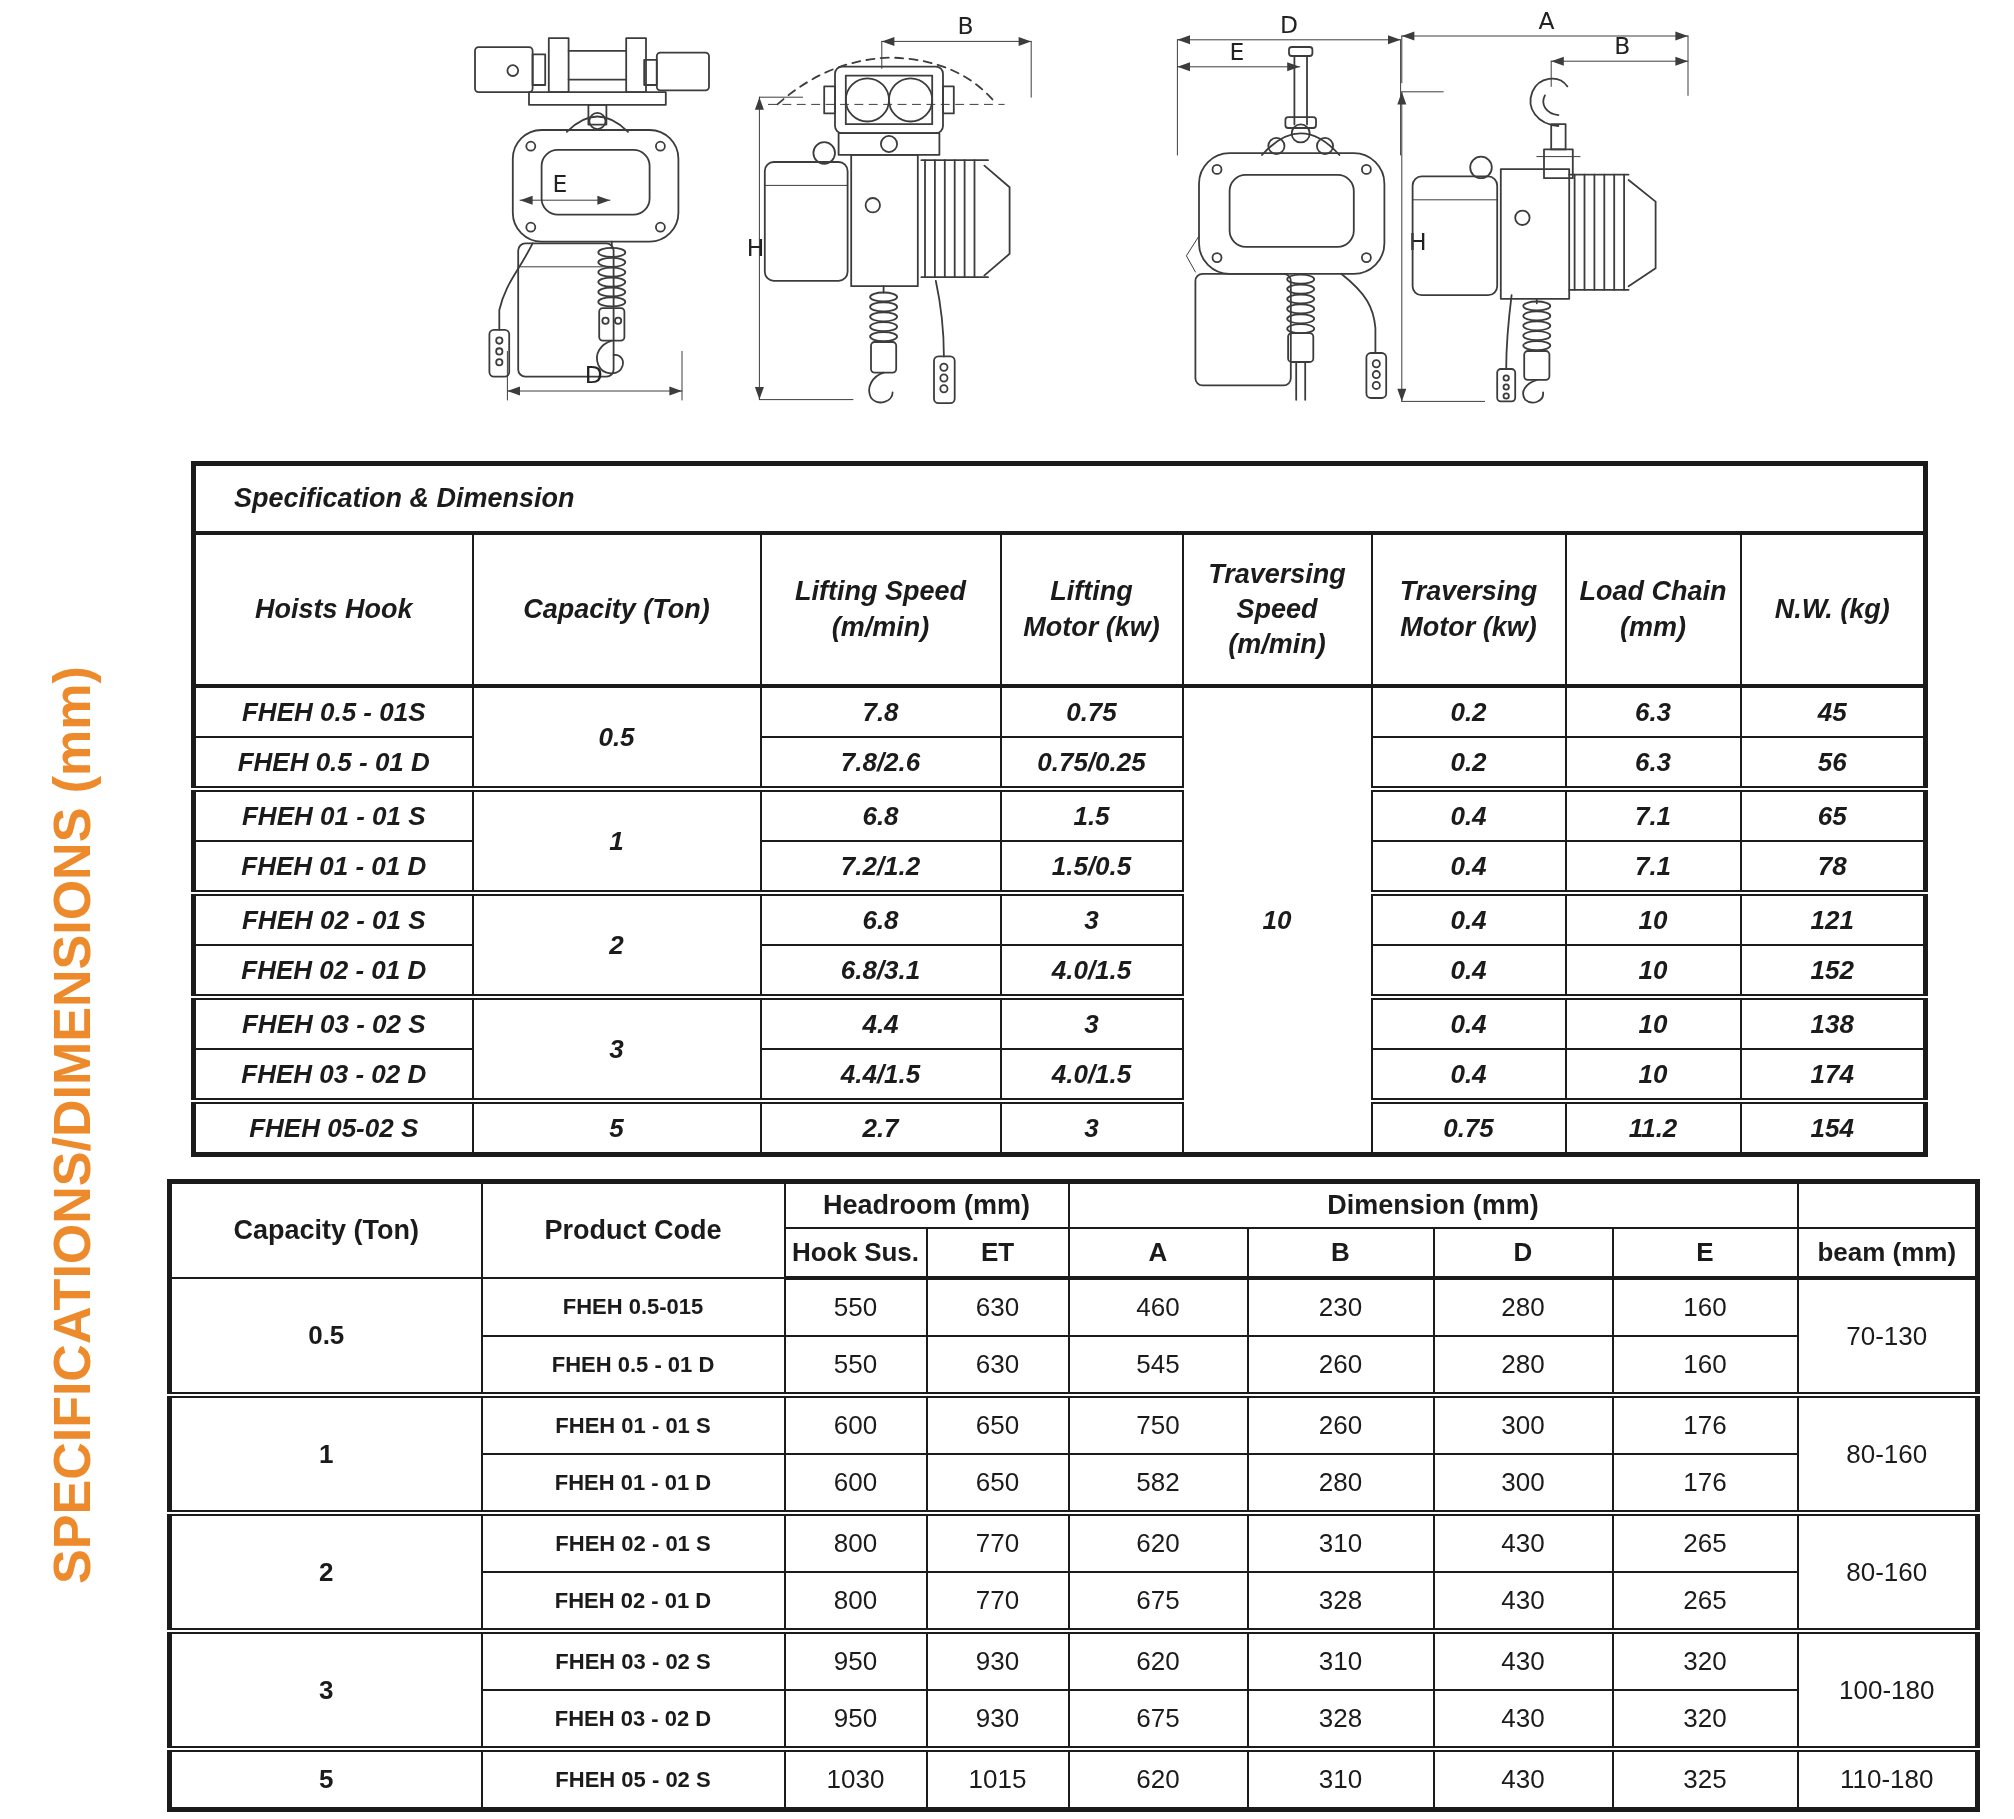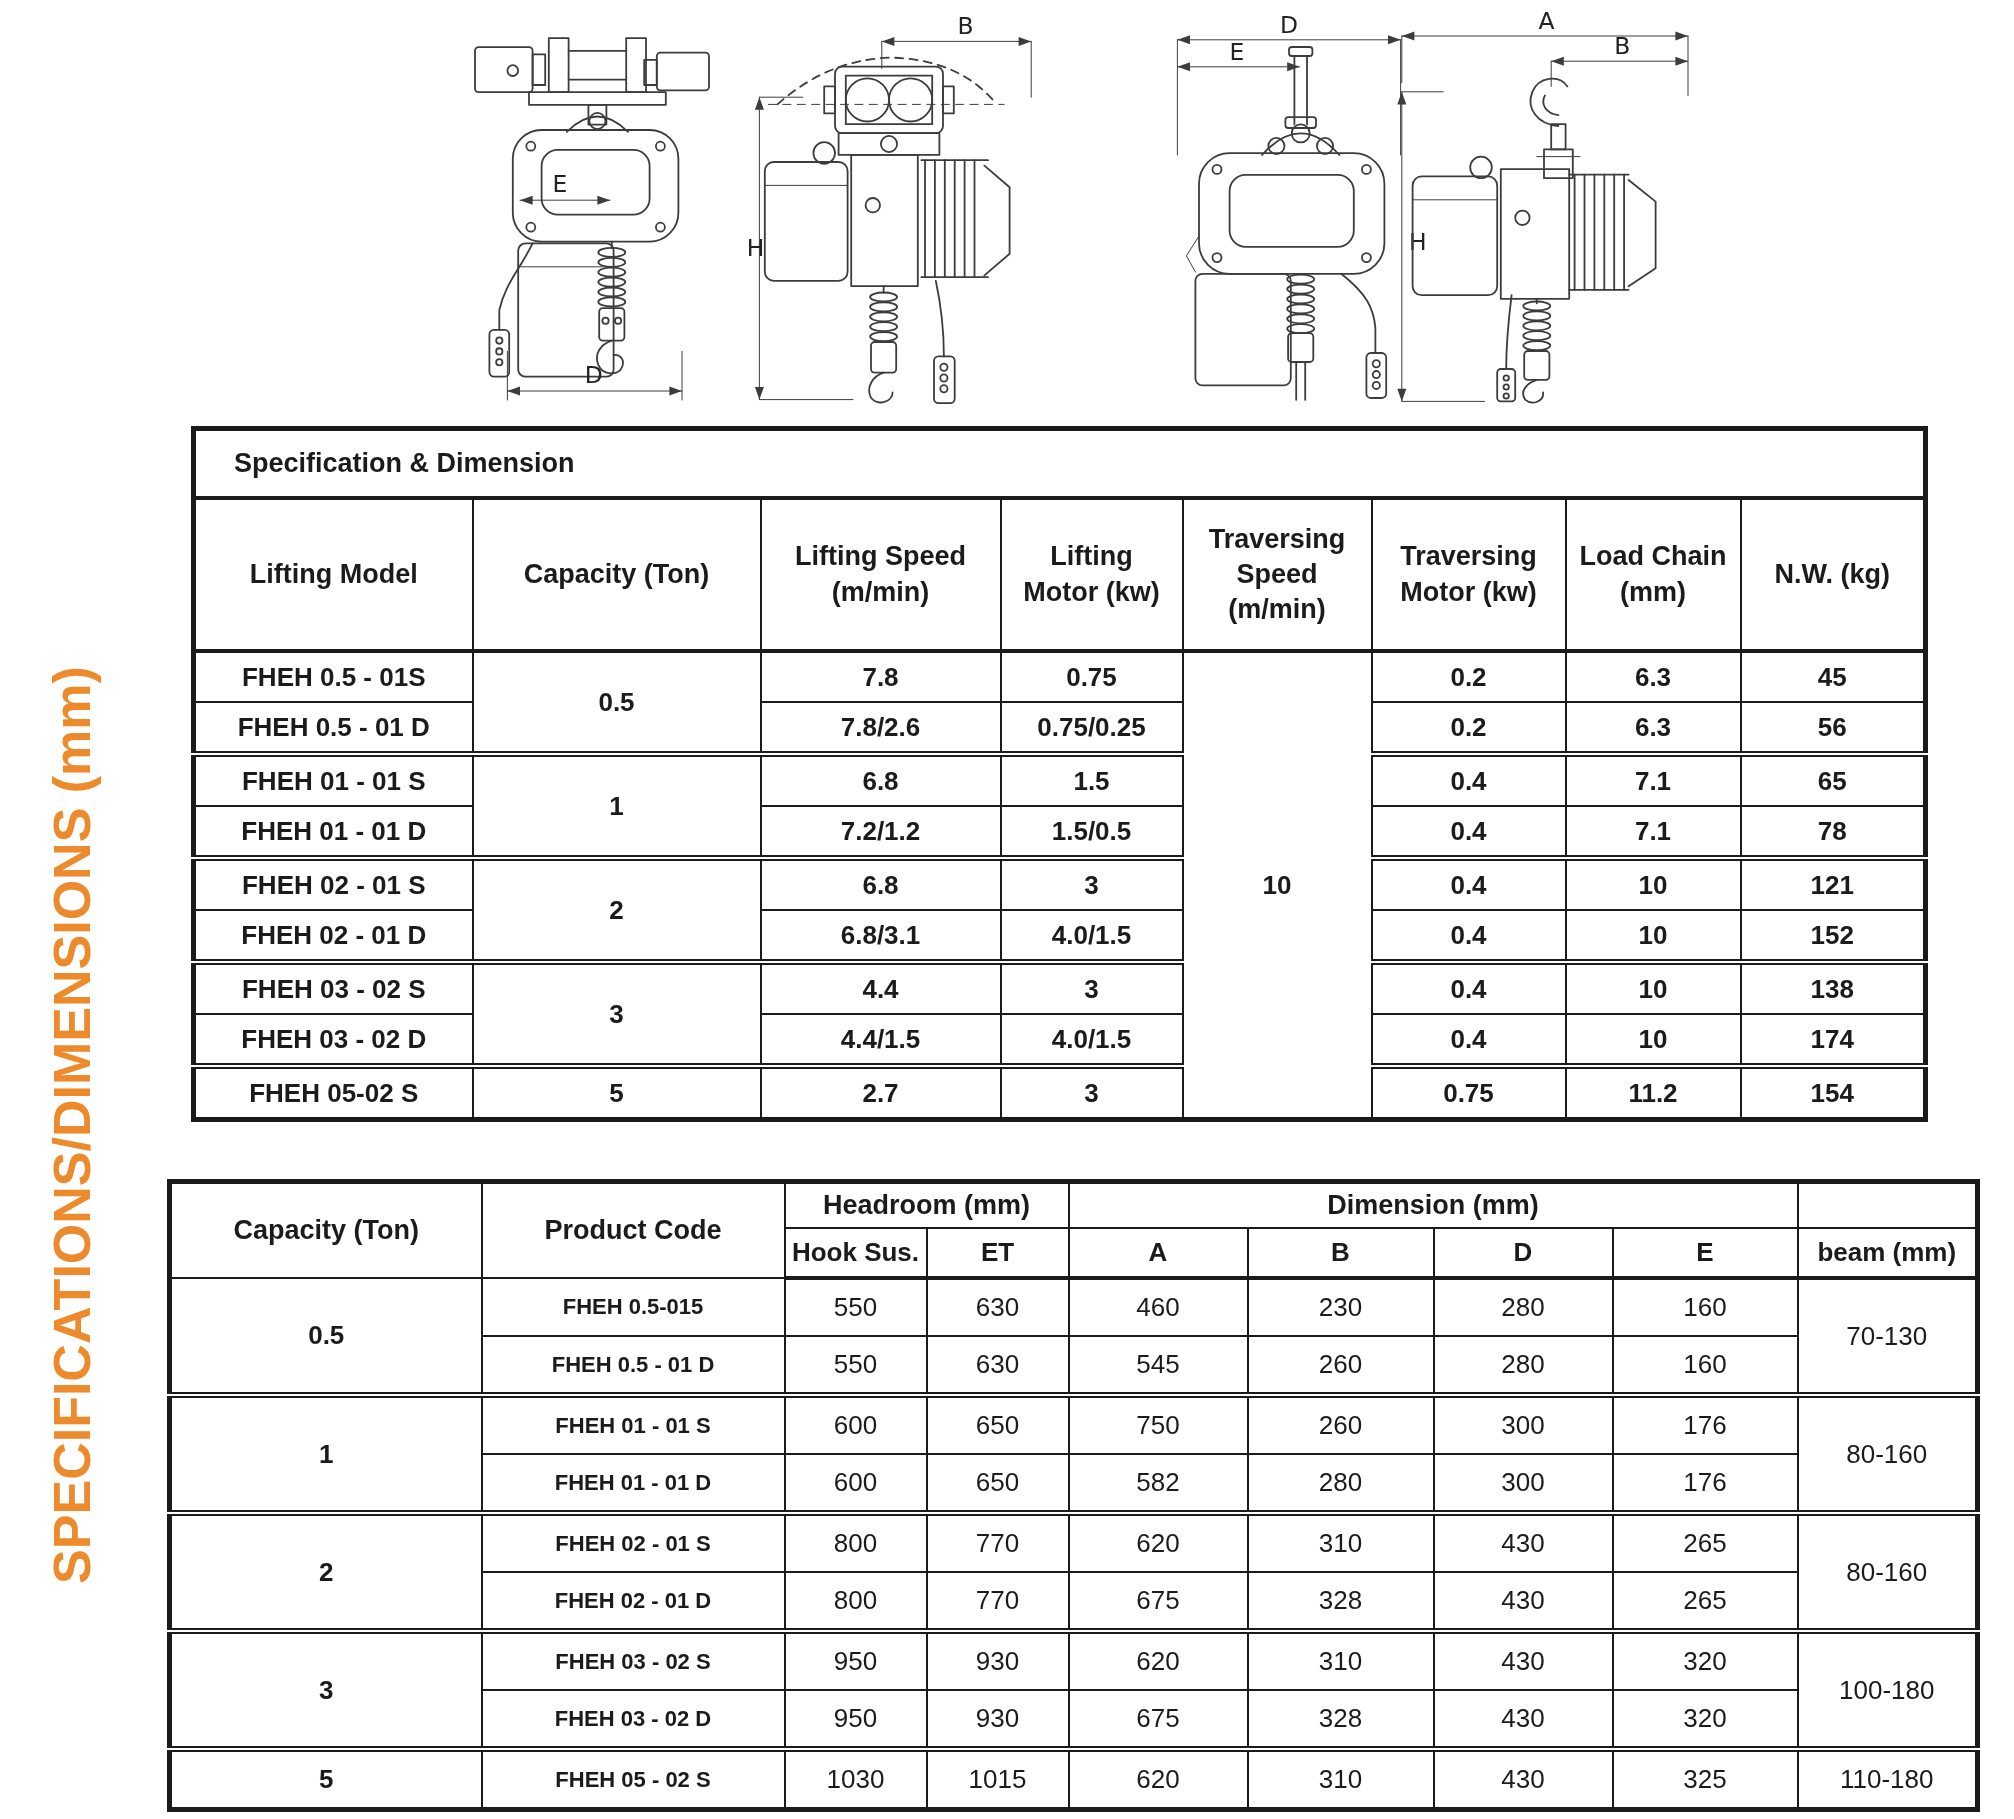--- a/index.html
+++ b/index.html
@@ -20,22 +20,22 @@
   .drw .arr{fill:#3c3c3c;stroke:none;}
   .drw text{fill:#222;stroke:none;font:26px "DejaVu Sans",sans-serif;}
 
   
   table{border-collapse:collapse;table-layout:fixed;background:#fff;}
   td,th{border:2.7px solid #1b1b1b;text-align:center;vertical-align:middle;
         padding:0 5.4px;overflow:hidden;}
   .gsep>td,.gsep>th{border-top:6.3px double #1b1b1b;}
 
   
-  .t1{position:absolute;left:191px;top:426px;width:1732px;border:5.4px solid #1b1b1b;
-      font-size:26px;font-weight:700;}
+  .t1{position:absolute;left:191px;top:461px;width:1732px;border:5.4px solid #1b1b1b;
+      font-size:26px;font-weight:700;font-style:italic;}
   .t1 .ttl{height:65px;text-align:left;padding-left:38px;font-size:27px;
            border-bottom:4.5px solid #1b1b1b;}
   .t1 .hrow th{height:149px;font-size:27px;line-height:1.3;border-bottom:4.5px solid #1b1b1b;padding:0 10.8px;}
   .t1 tbody td{height:48px;}
 
   
   .t2{position:absolute;left:167px;top:1179px;width:1810px;border:5.4px solid #1b1b1b;
       font-size:26px;}
   .t2 th{font-weight:700;}
   .t2 .h1 th{height:43px;font-size:27px;}
@@ -321,21 +321,21 @@
       <col style="width:189px">
         <col style="width:194px">
         <col style="width:175px">
         <col style="width:185px">
     </colgroup>
     <tbody>
     <tr>
       <td class="ttl" colspan="8">Specification &amp; Dimension</td>
     </tr>
     <tr class="hrow">
-      <th>Lifting Model</th>
+      <th>Hoists Hook</th>
       <th>Capacity (Ton)</th>
       <th>Lifting Speed (m/min)</th>
       <th>Lifting Motor (kw)</th>
       <th>Traversing Speed (m/min)</th>
       <th>Traversing Motor (kw)</th>
       <th>Load Chain (mm)</th>
       <th>N.W. (kg)</th>
     </tr>
 
     <tr>

